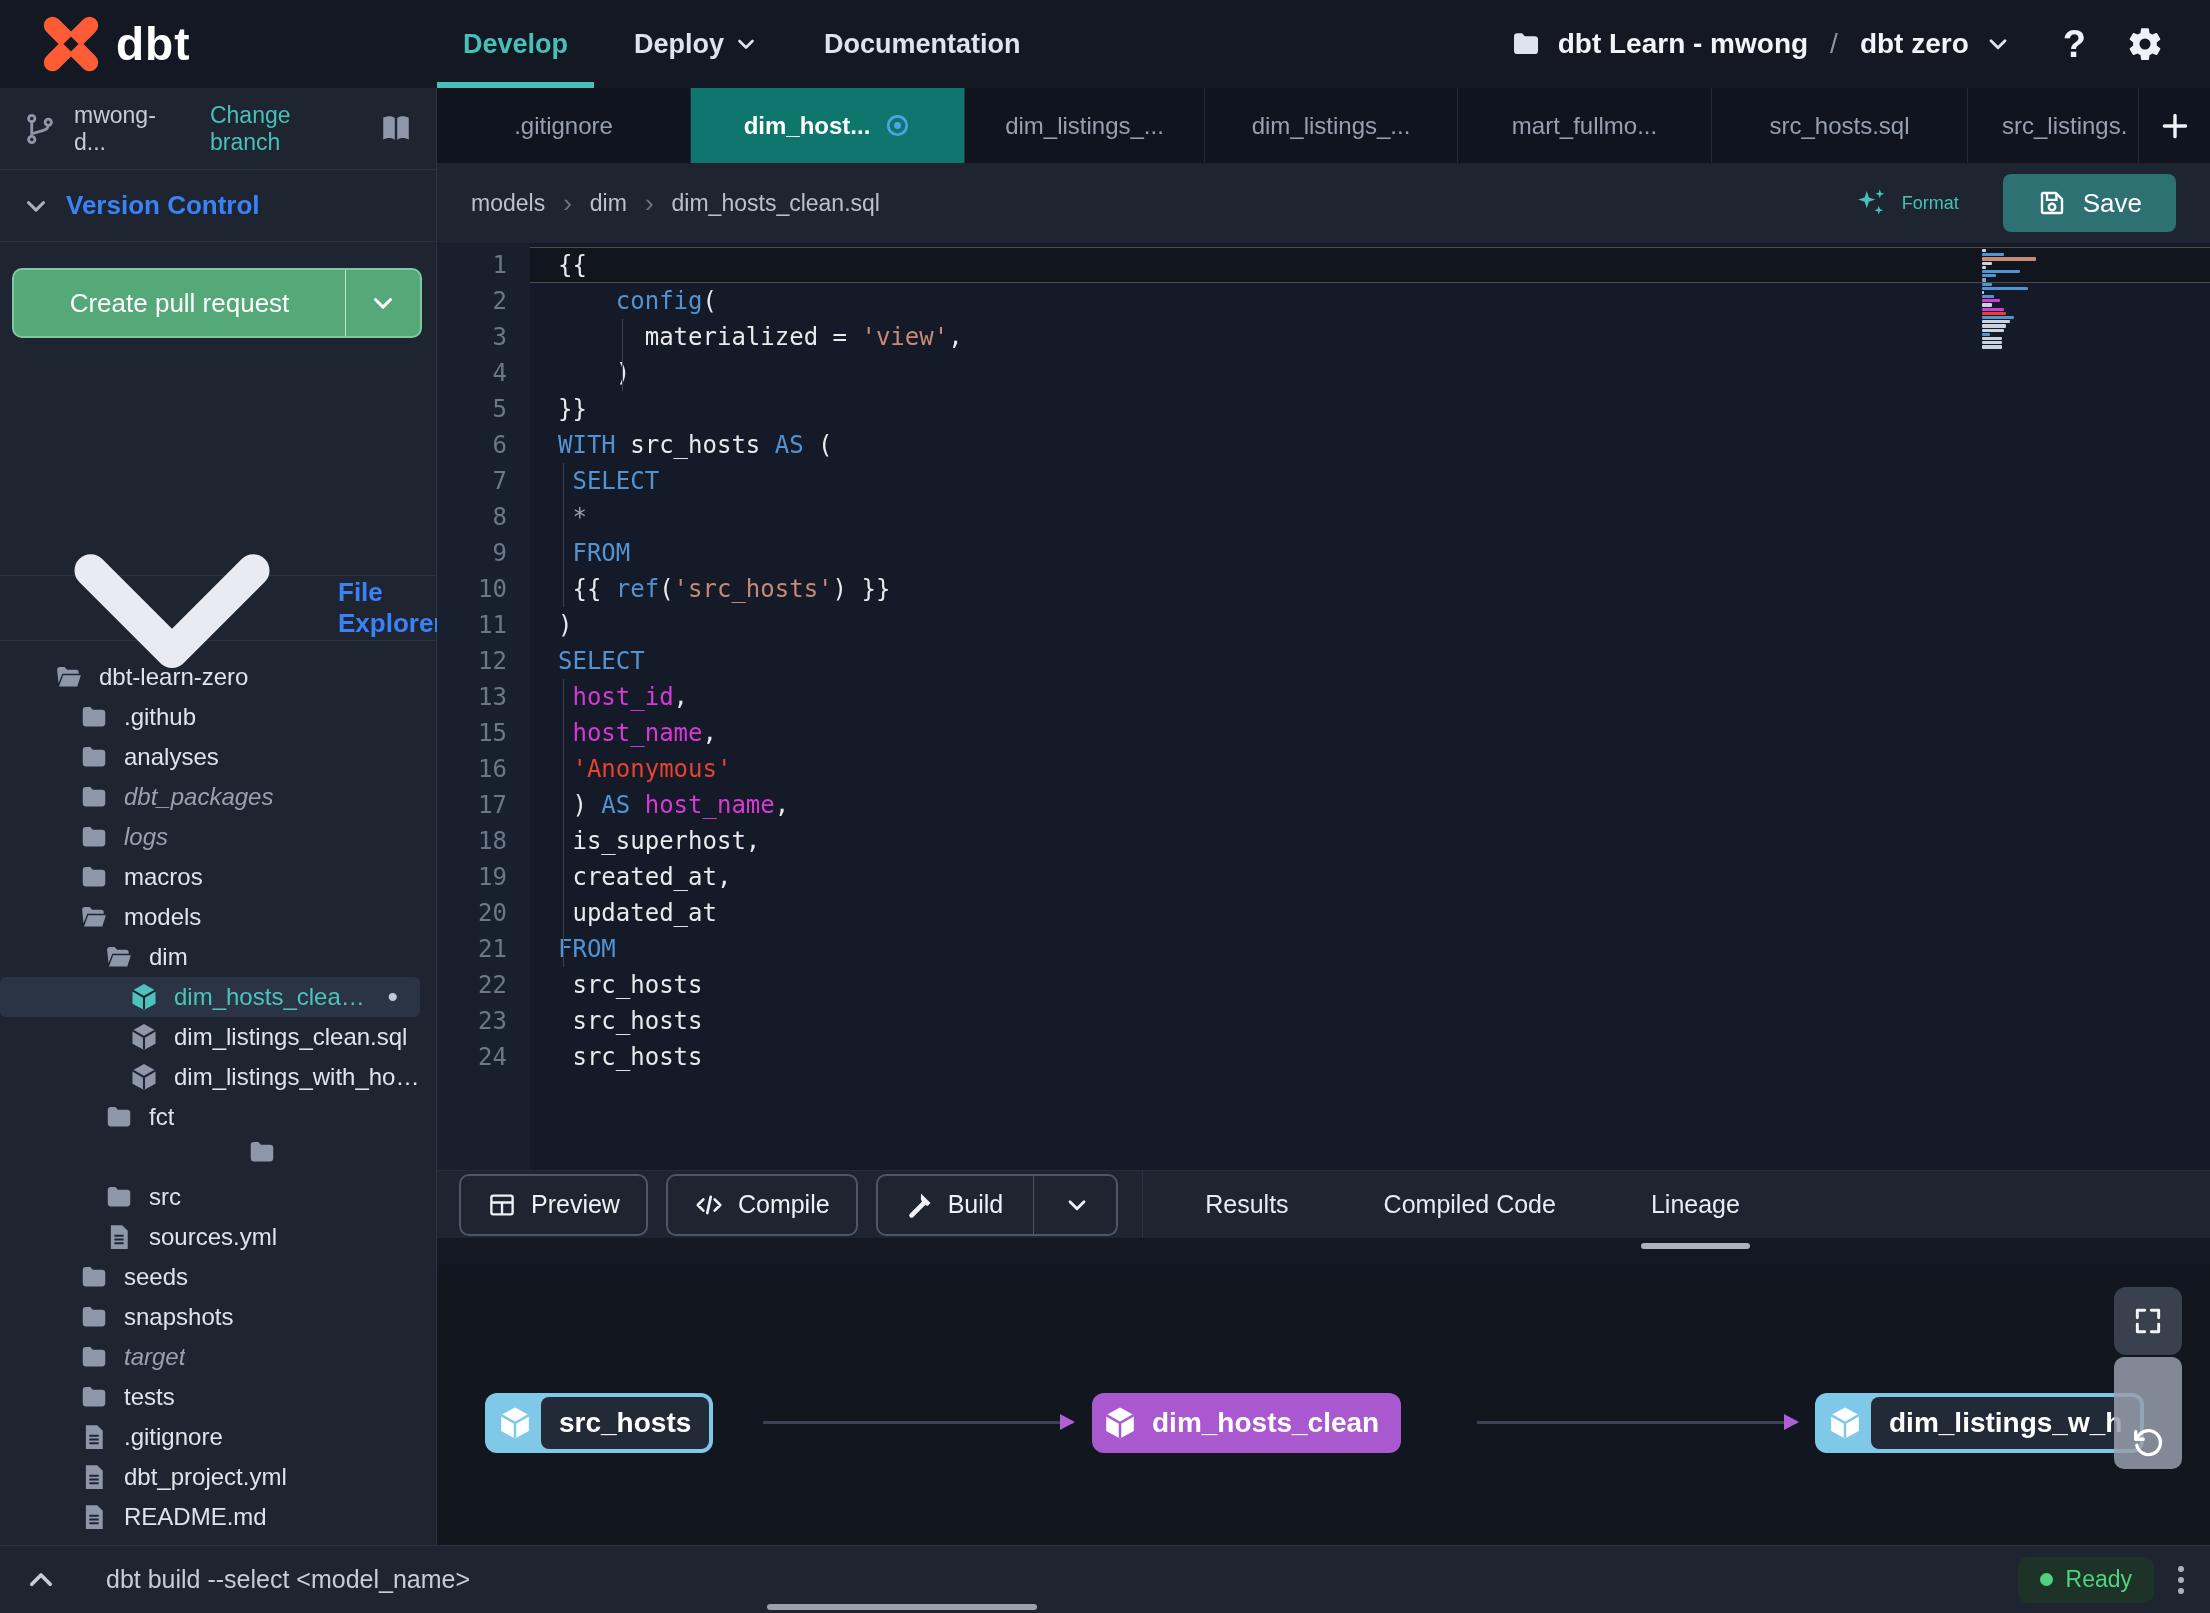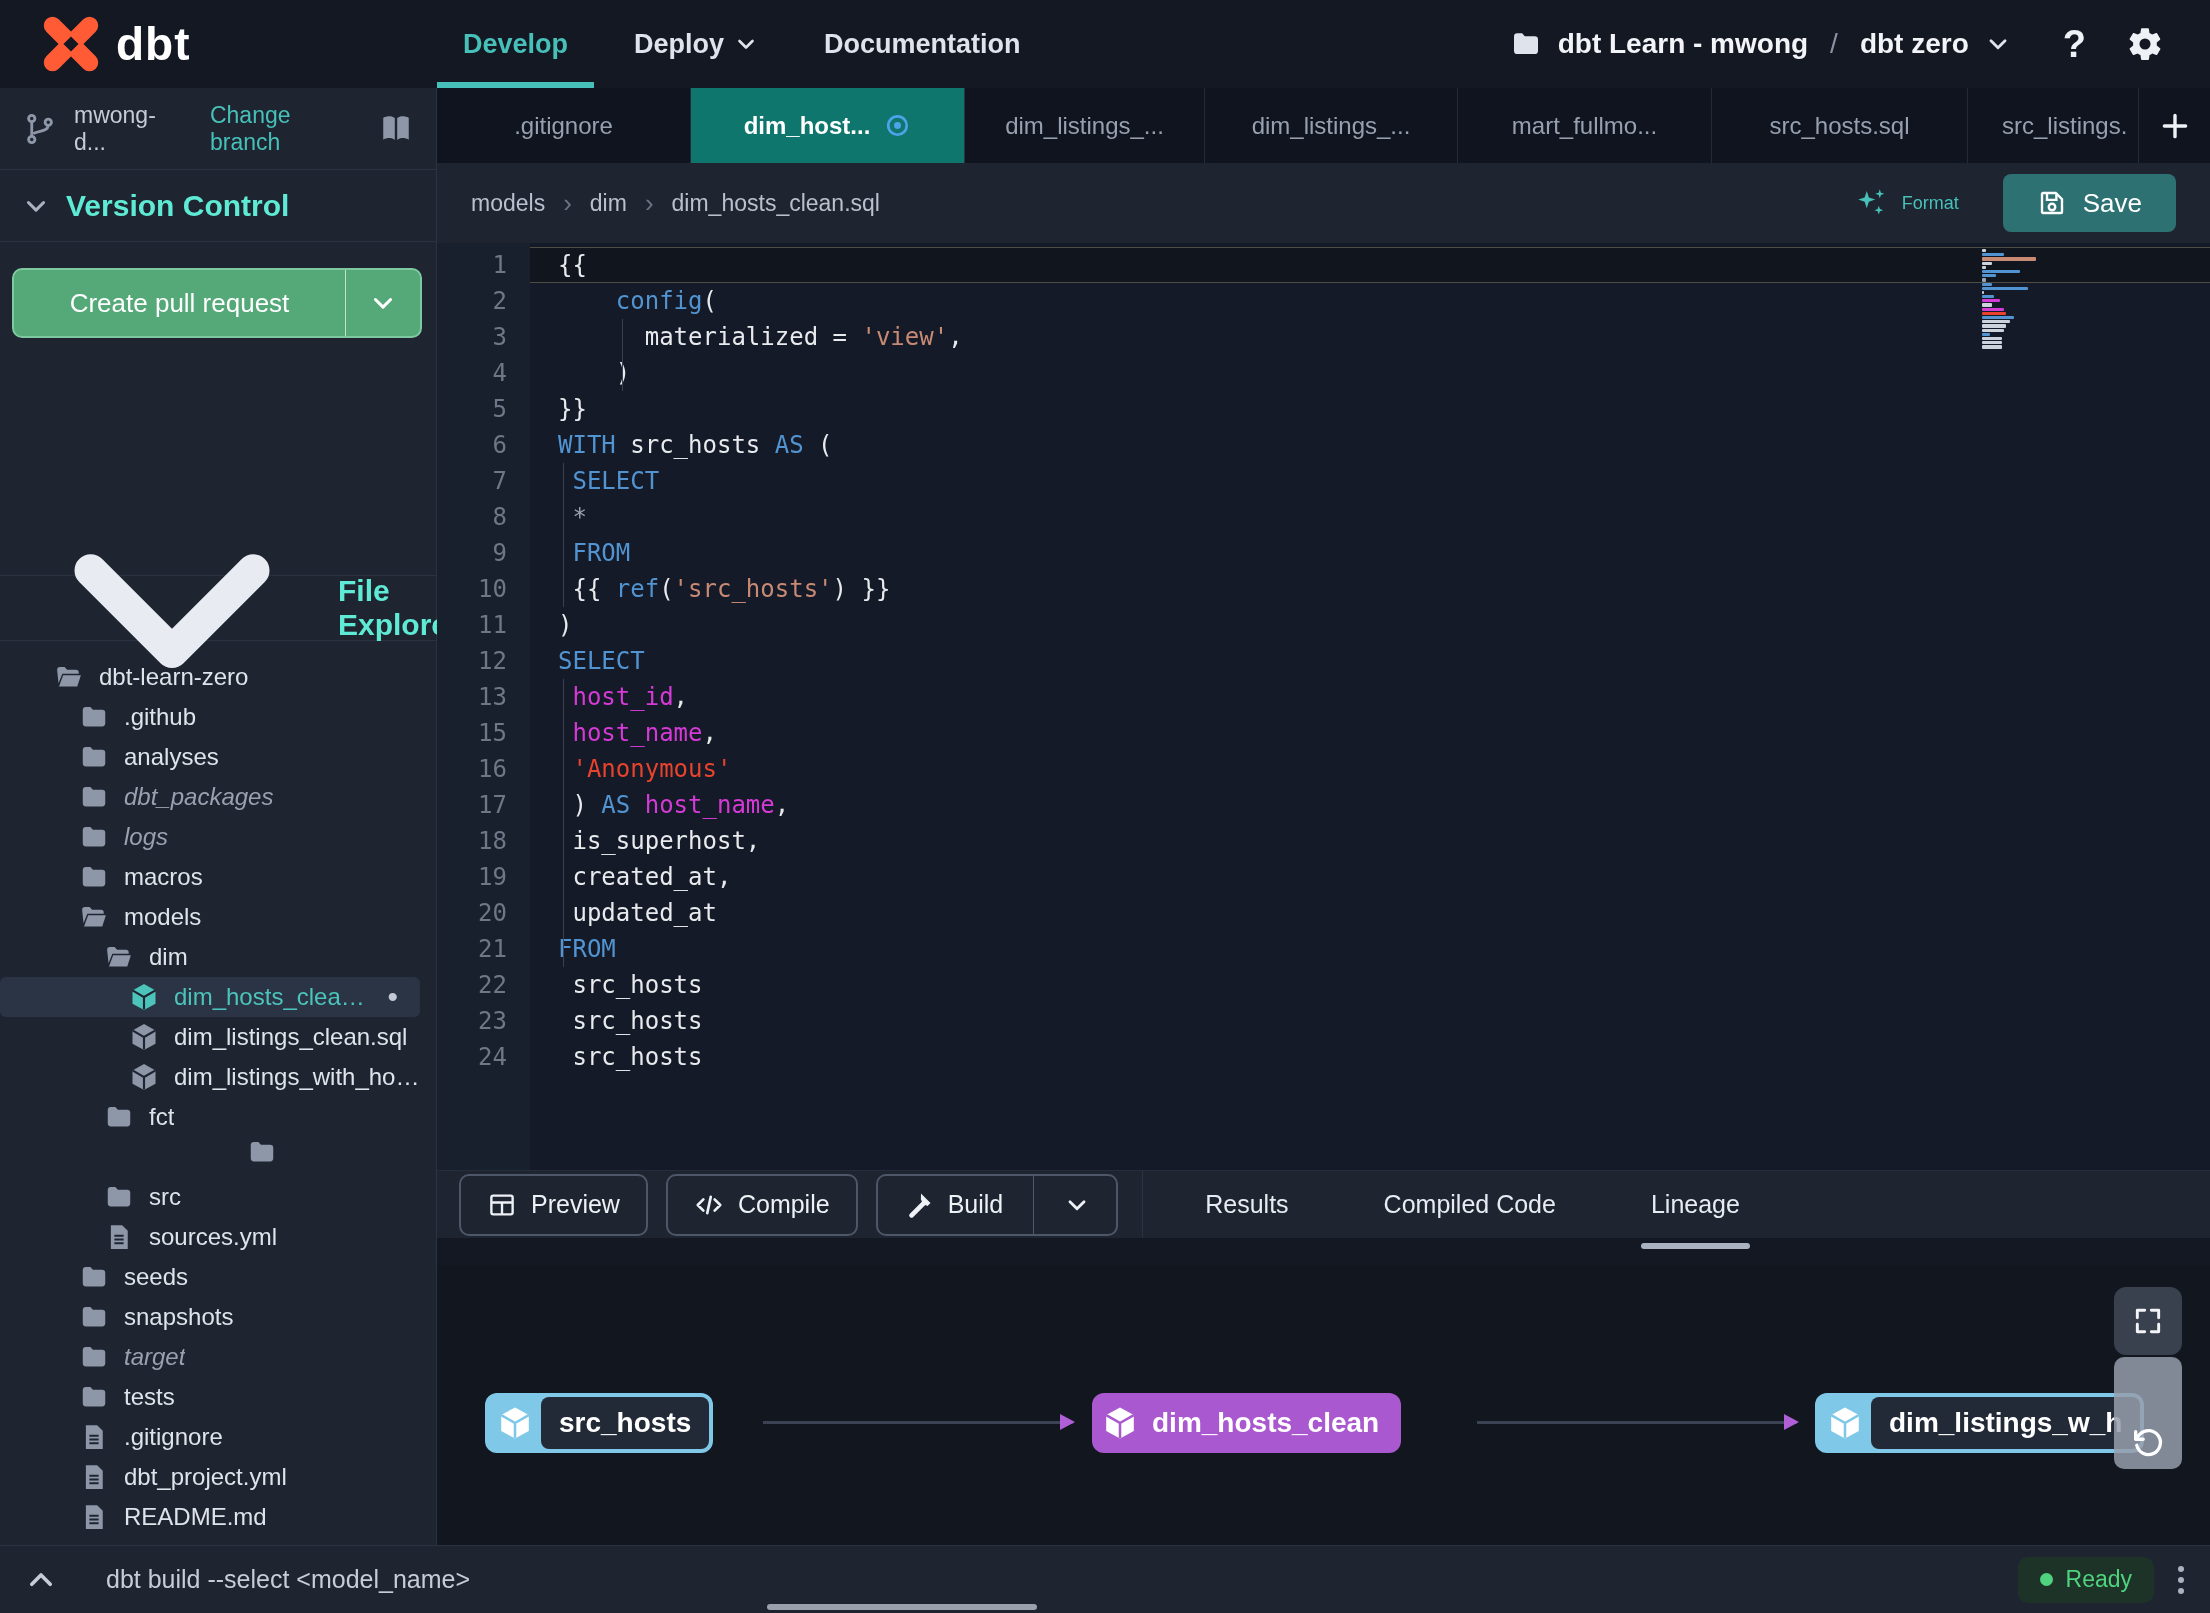--- a/index.html
+++ b/index.html
@@ -31,21 +31,21 @@
 
   
   .sidebar { position:absolute; left:0; top:88px; width:437px; bottom:68px; background:#1e2430; border-right:1px solid #2b3242; }
   .branch-row { height:82px; border-bottom:1px solid #2b3242; display:flex; align-items:center; padding:0 22px; gap:16px; }
   .branch-row .icn.git { width:36px; height:36px; color:#8e97a8; }
   .branch-name { font-size:23px; color:#c6ccd6; }
   .change-branch { font-size:23px; color:#47c0b9; margin-left:10px; cursor:pointer; }
   .branch-row .icn.book { width:36px; height:36px; color:#8e97a8; margin-left:auto; cursor:pointer; }
   .section-head { height:72px; border-bottom:1px solid #2b3242; display:flex; align-items:center; padding:0 22px; gap:16px; cursor:pointer; }
   .section-head .icn.chev { width:28px; height:28px; color:#aab2c0; }
-  .section-title { font-size:30px; font-weight:700; color:#5eead4; }
+  .section-title { font-size:26px; font-weight:700; color:#3b82f6; }
   .pr-btn { position:absolute; left:12px; right:14px; top:180px; height:70px; background:#55a878; border:2px solid #7ec9a0; border-radius:10px; display:flex; align-items:center; cursor:pointer; }
   .pr-label { flex:1; text-align:center; font-size:26px; color:#ffffff; }
   .pr-divider { width:1px; align-self:stretch; background:rgba(255,255,255,.65); }
   .pr-caret { width:74px; display:flex; align-items:center; justify-content:center; }
   .pr-caret .icn { width:28px; height:28px; color:#ffffff; }
   .fe-head { position:absolute; left:0; right:0; top:487px; height:66px; border-top:1px solid #2b3242; border-bottom:1px solid #2b3242; display:flex; align-items:center; padding:0 22px; gap:16px; }
   .fe-head .icn.search { width:32px; height:32px; color:#aab2c0; margin-left:auto; cursor:pointer; }
   .tree { position:absolute; left:0; right:0; top:553px; bottom:0; padding-top:16px; overflow:hidden; }
   .trow { height:40px; display:flex; align-items:center; gap:15px; cursor:pointer; margin-right:16px; border-radius:6px; }
   .trow .icn { width:30px; height:30px; color:#8e97a8; }

